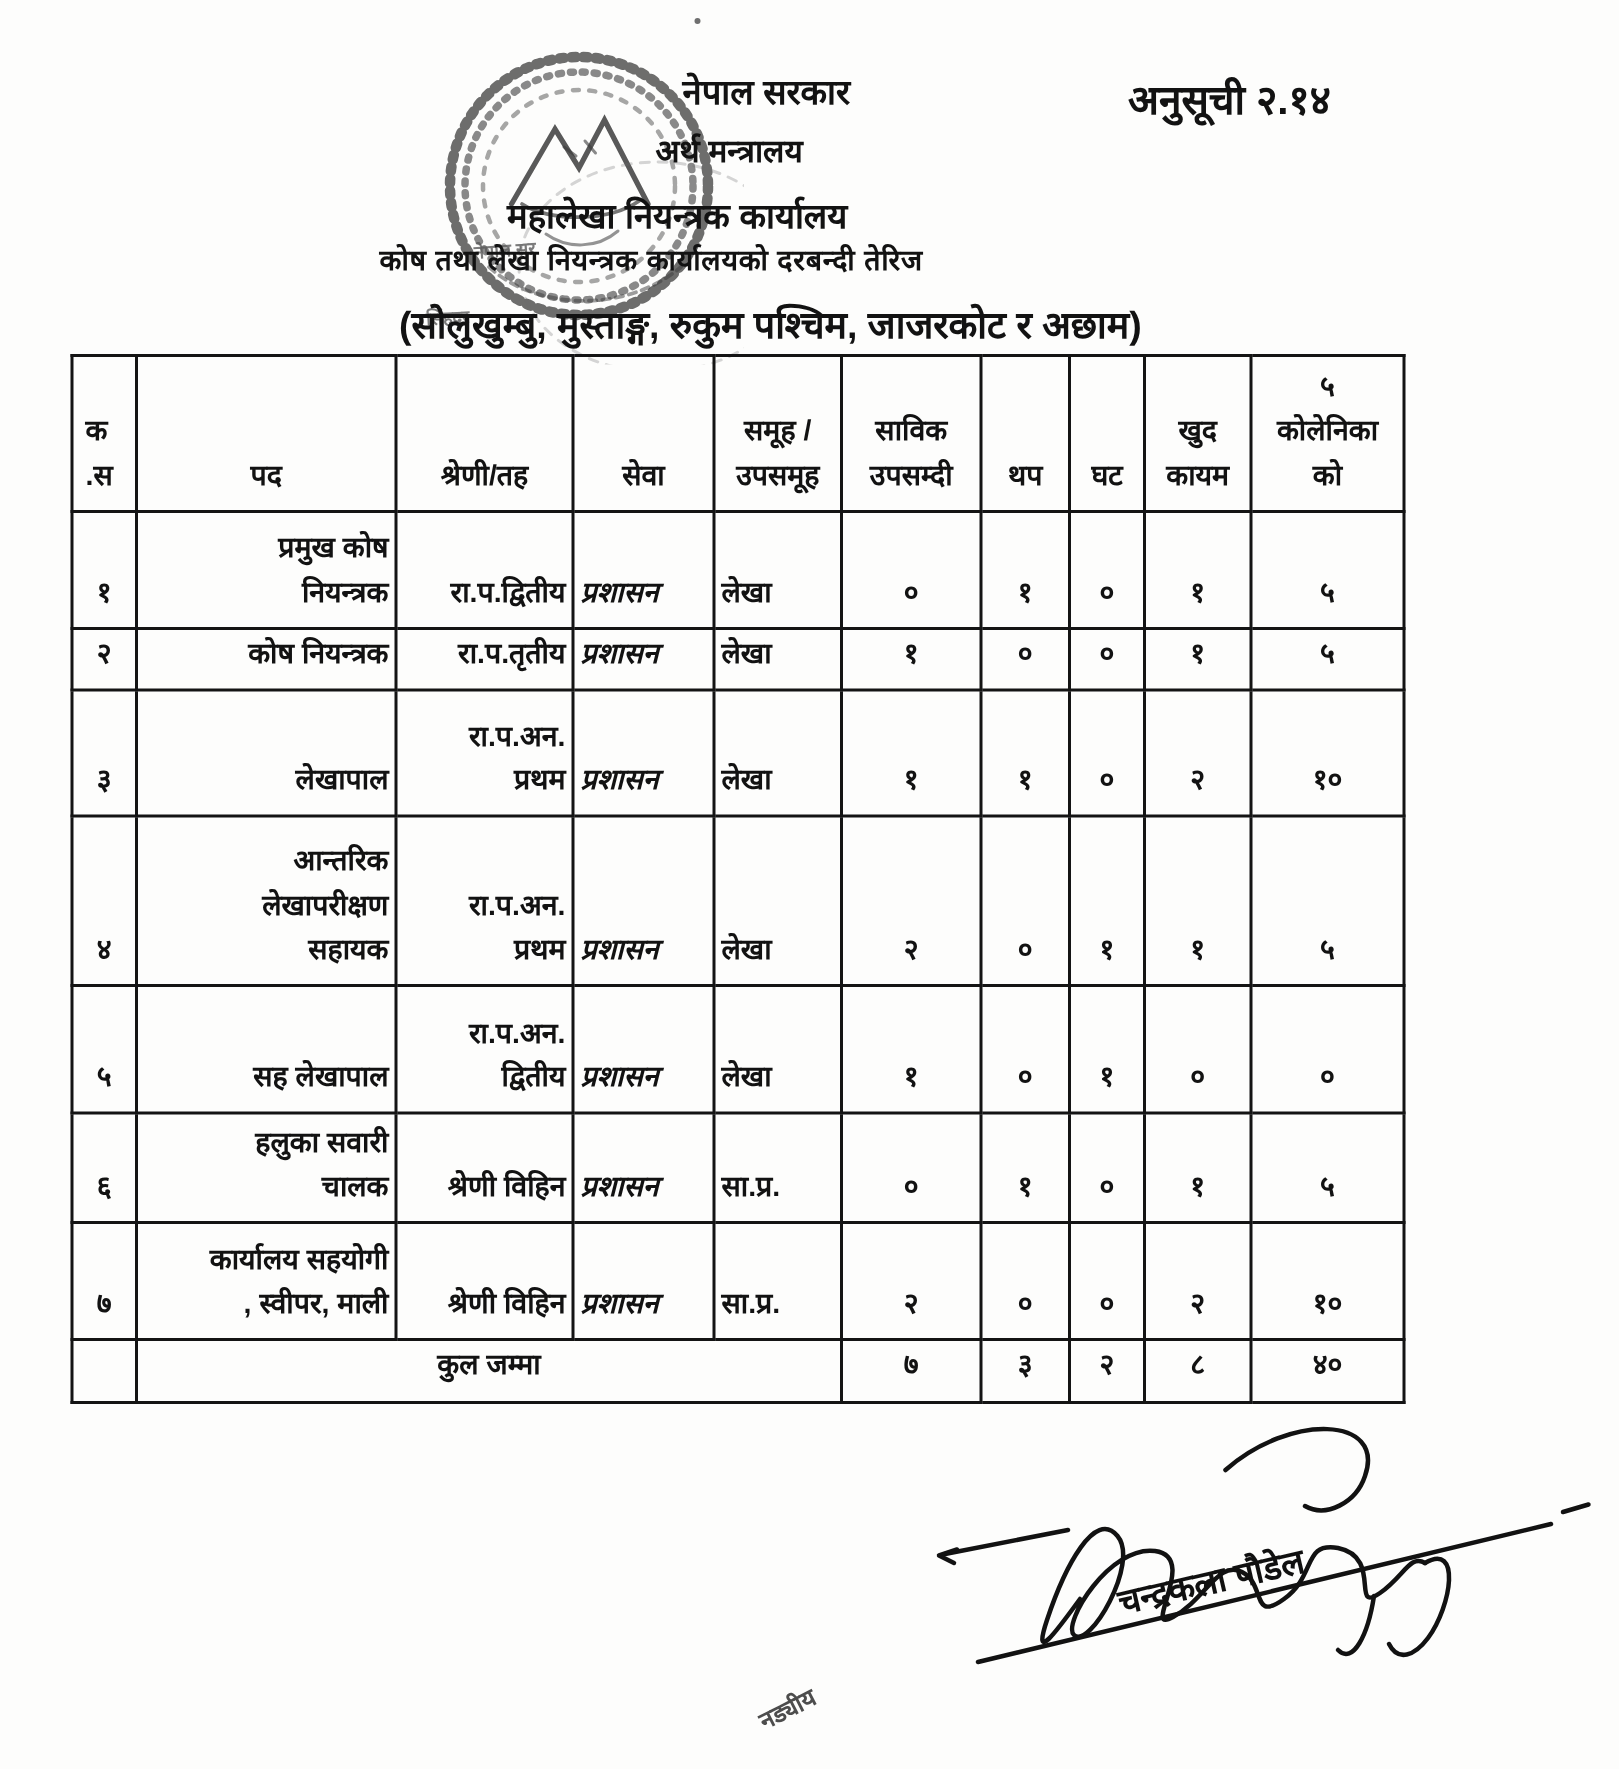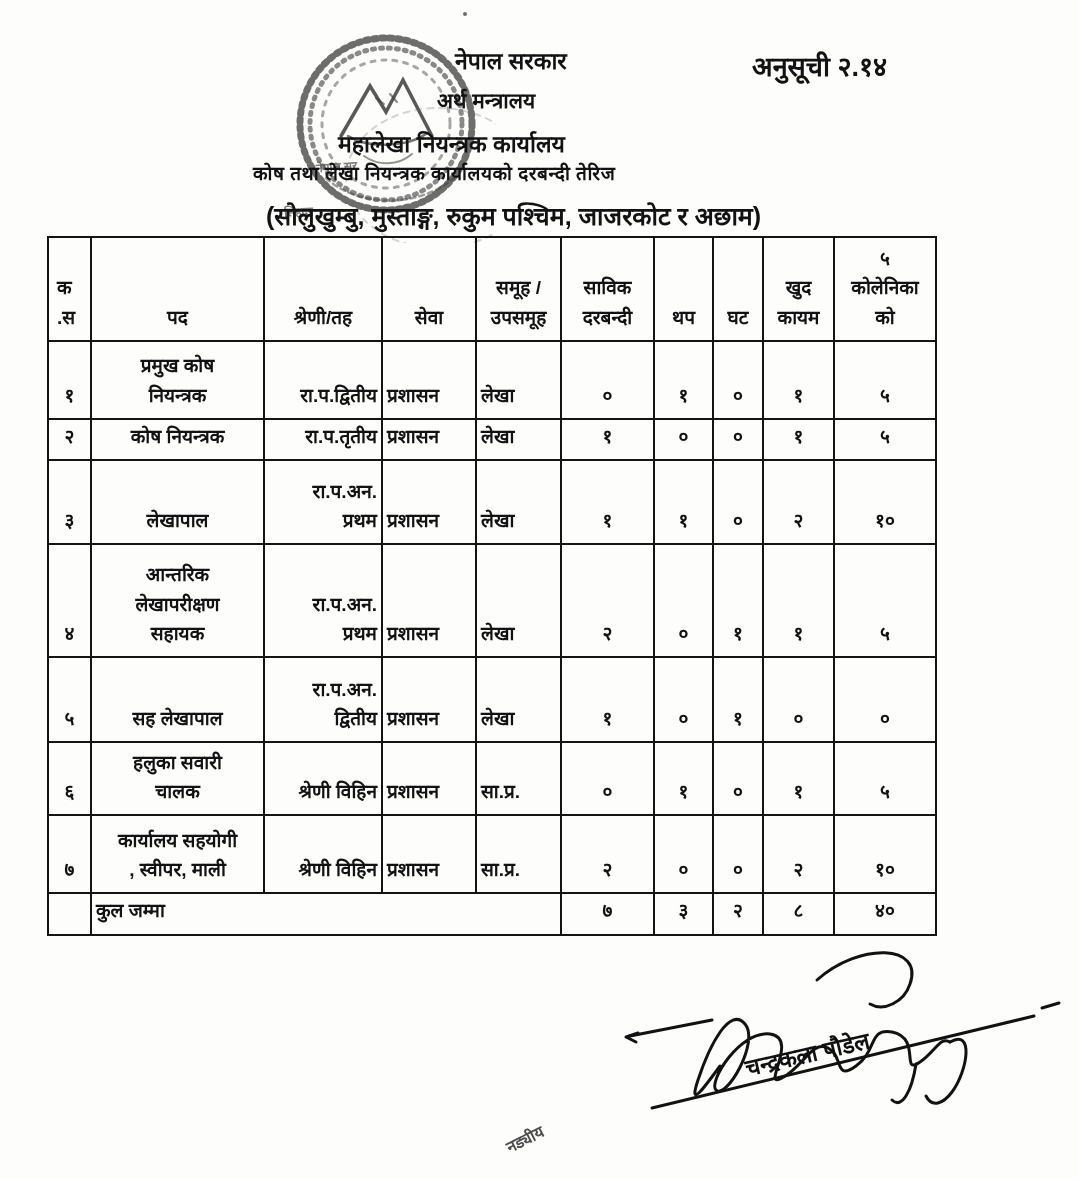--- a/index.html
+++ b/index.html
@@ -21,27 +21,27 @@
 
   table.roster{
     position:absolute;left:47px;top:236px;border-collapse:collapse;table-layout:fixed;
   }
   table.roster td,table.roster th{
     border:2px solid #141414;vertical-align:bottom;white-space:pre-line;
     font-size:19px;font-weight:700;padding:2px 4px 8px;line-height:1.55;
   }
   th{text-align:center;}
   td.c-sn{text-align:center;}
-  td.c-post{text-align:center;padding-left:12px;}
+  td.c-post{text-align:right;padding-left:12px;}
   td.c-level{text-align:right;padding-left:9px;}
-  td.c-service{text-align:left;padding-left:9px;}
+  td.c-service{text-align:left;padding-left:9px;font-style:italic;}
   td.c-group{text-align:left;padding-left:11px;}
   td.num{text-align:center;font-weight:400;font-size:20px;font-family:"DejaVu Sans",sans-serif;}
   td.mid{vertical-align:middle;padding-bottom:2px;}
-  td.total-label{font-weight:700;padding-bottom:6px;}
+  td.total-label{text-align:center;font-weight:700;padding-bottom:6px;}
 
   .signature-name{
     left:742px;top:1052px;font-size:23px;font-weight:700;
     transform:rotate(-13deg);transform-origin:left top;color:#101010;
   }
   .footer-stamp{
     left:505px;top:1128px;font-size:16px;font-weight:700;color:#2f2f2f;
     transform:rotate(-27deg);opacity:.85;
   }
   .speck{width:4px;height:4px;background:#4b4b4b;border-radius:50%;left:463px;top:12px;opacity:.8;}
@@ -90,21 +90,21 @@
   <tbody>
       <tr style="height:104px">
     <th style="text-align:left;padding-left:8px;">क
 .स</th>
     <th>पद</th>
     <th>श्रेणी/तह</th>
     <th>सेवा</th>
     <th>समूह /
 उपसमूह</th>
     <th>साविक
-दरबन्दी</th>
+उपसम्दी</th>
     <th>थप</th>
     <th>घट</th>
     <th>खुद
 कायम</th>
     <th>५
 कोलेनिका
 को</th>
   </tr>
   <tr style="height:78px">
     <td class="c-sn">१</td>

